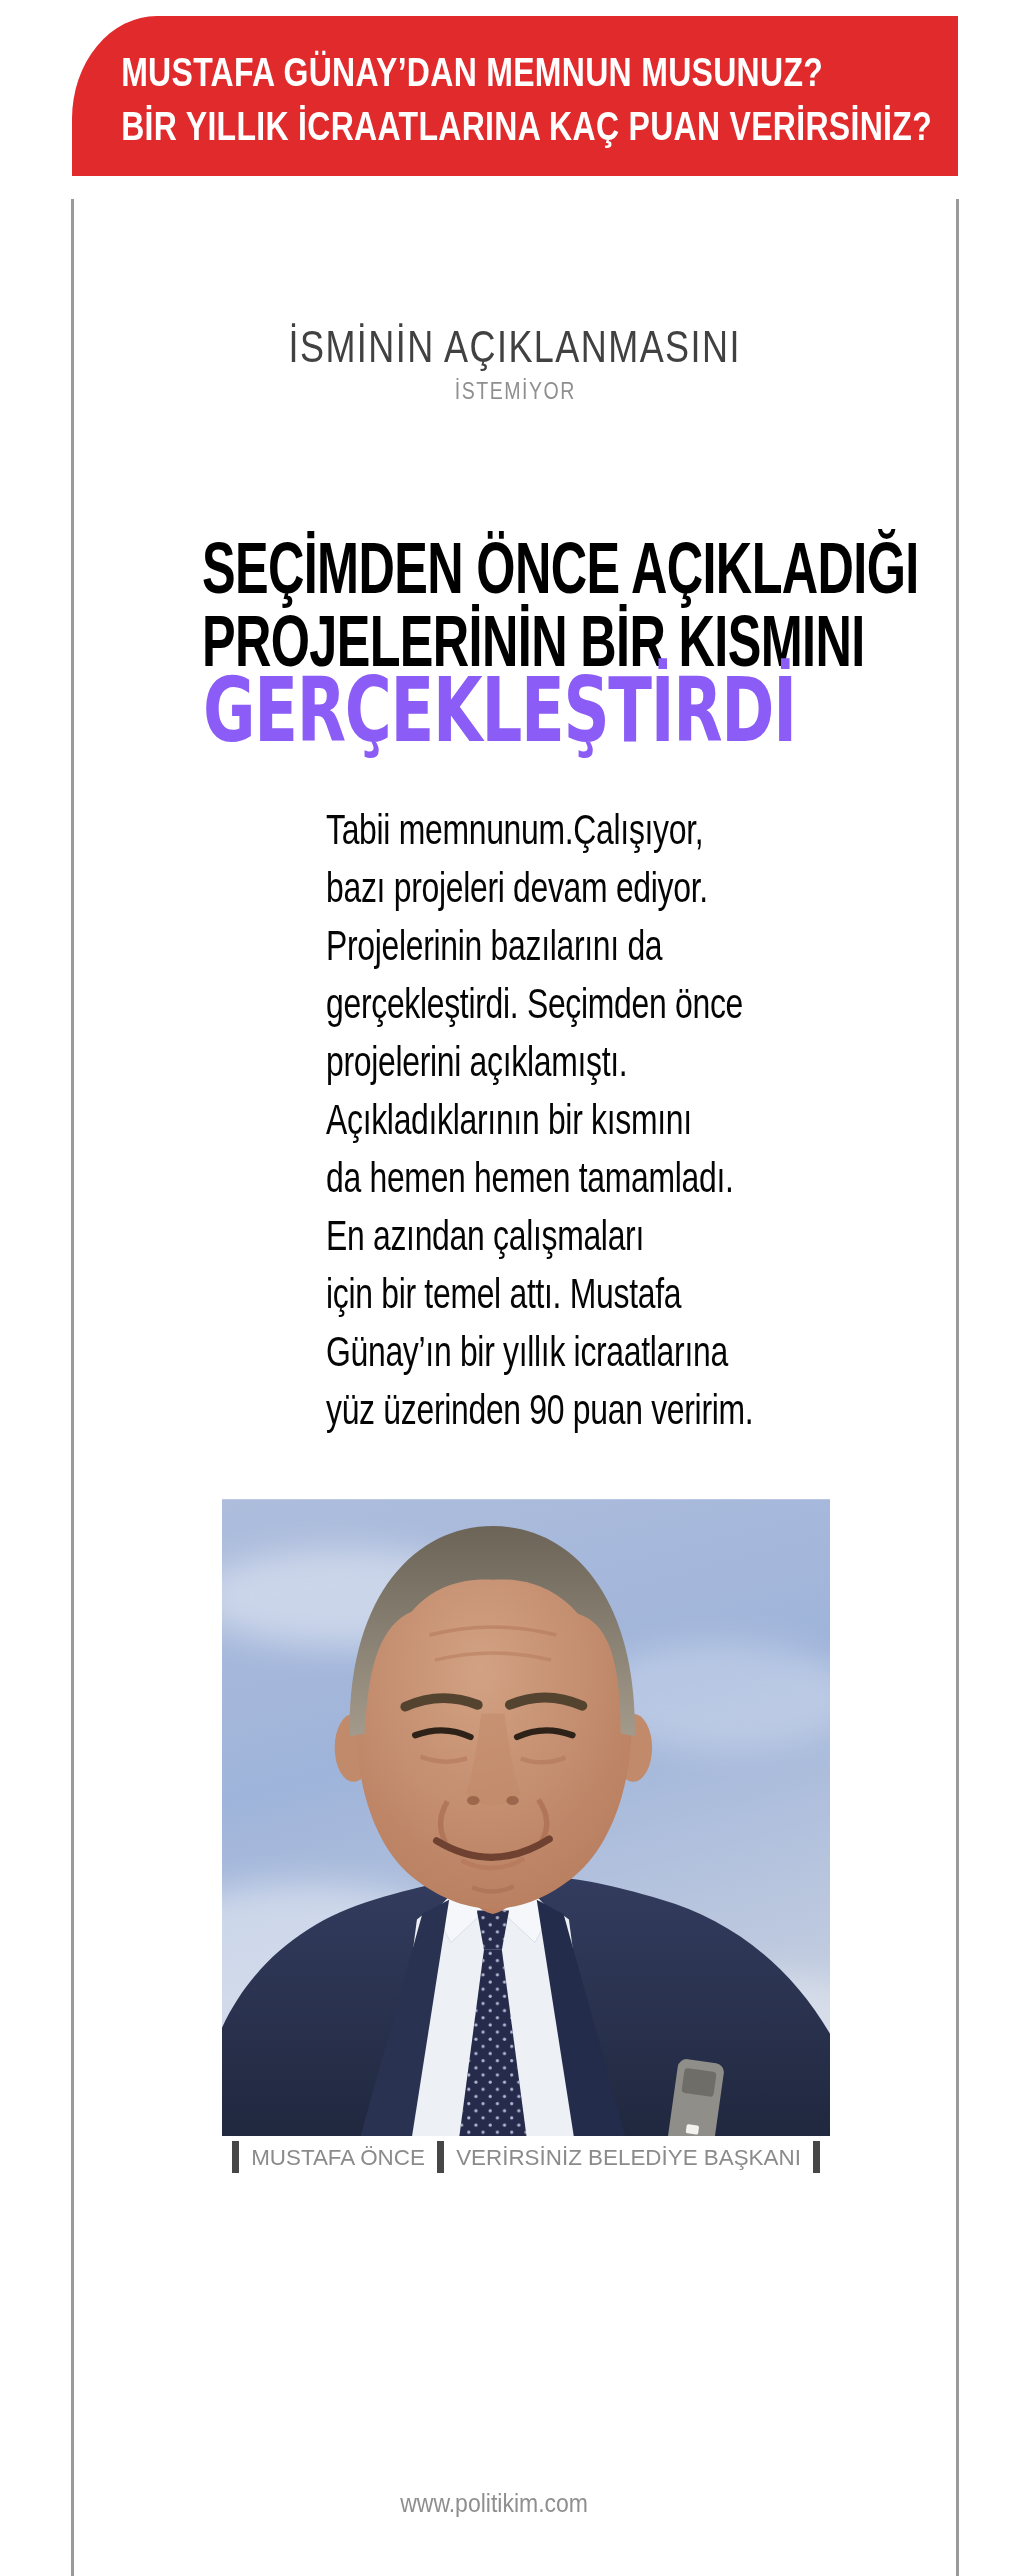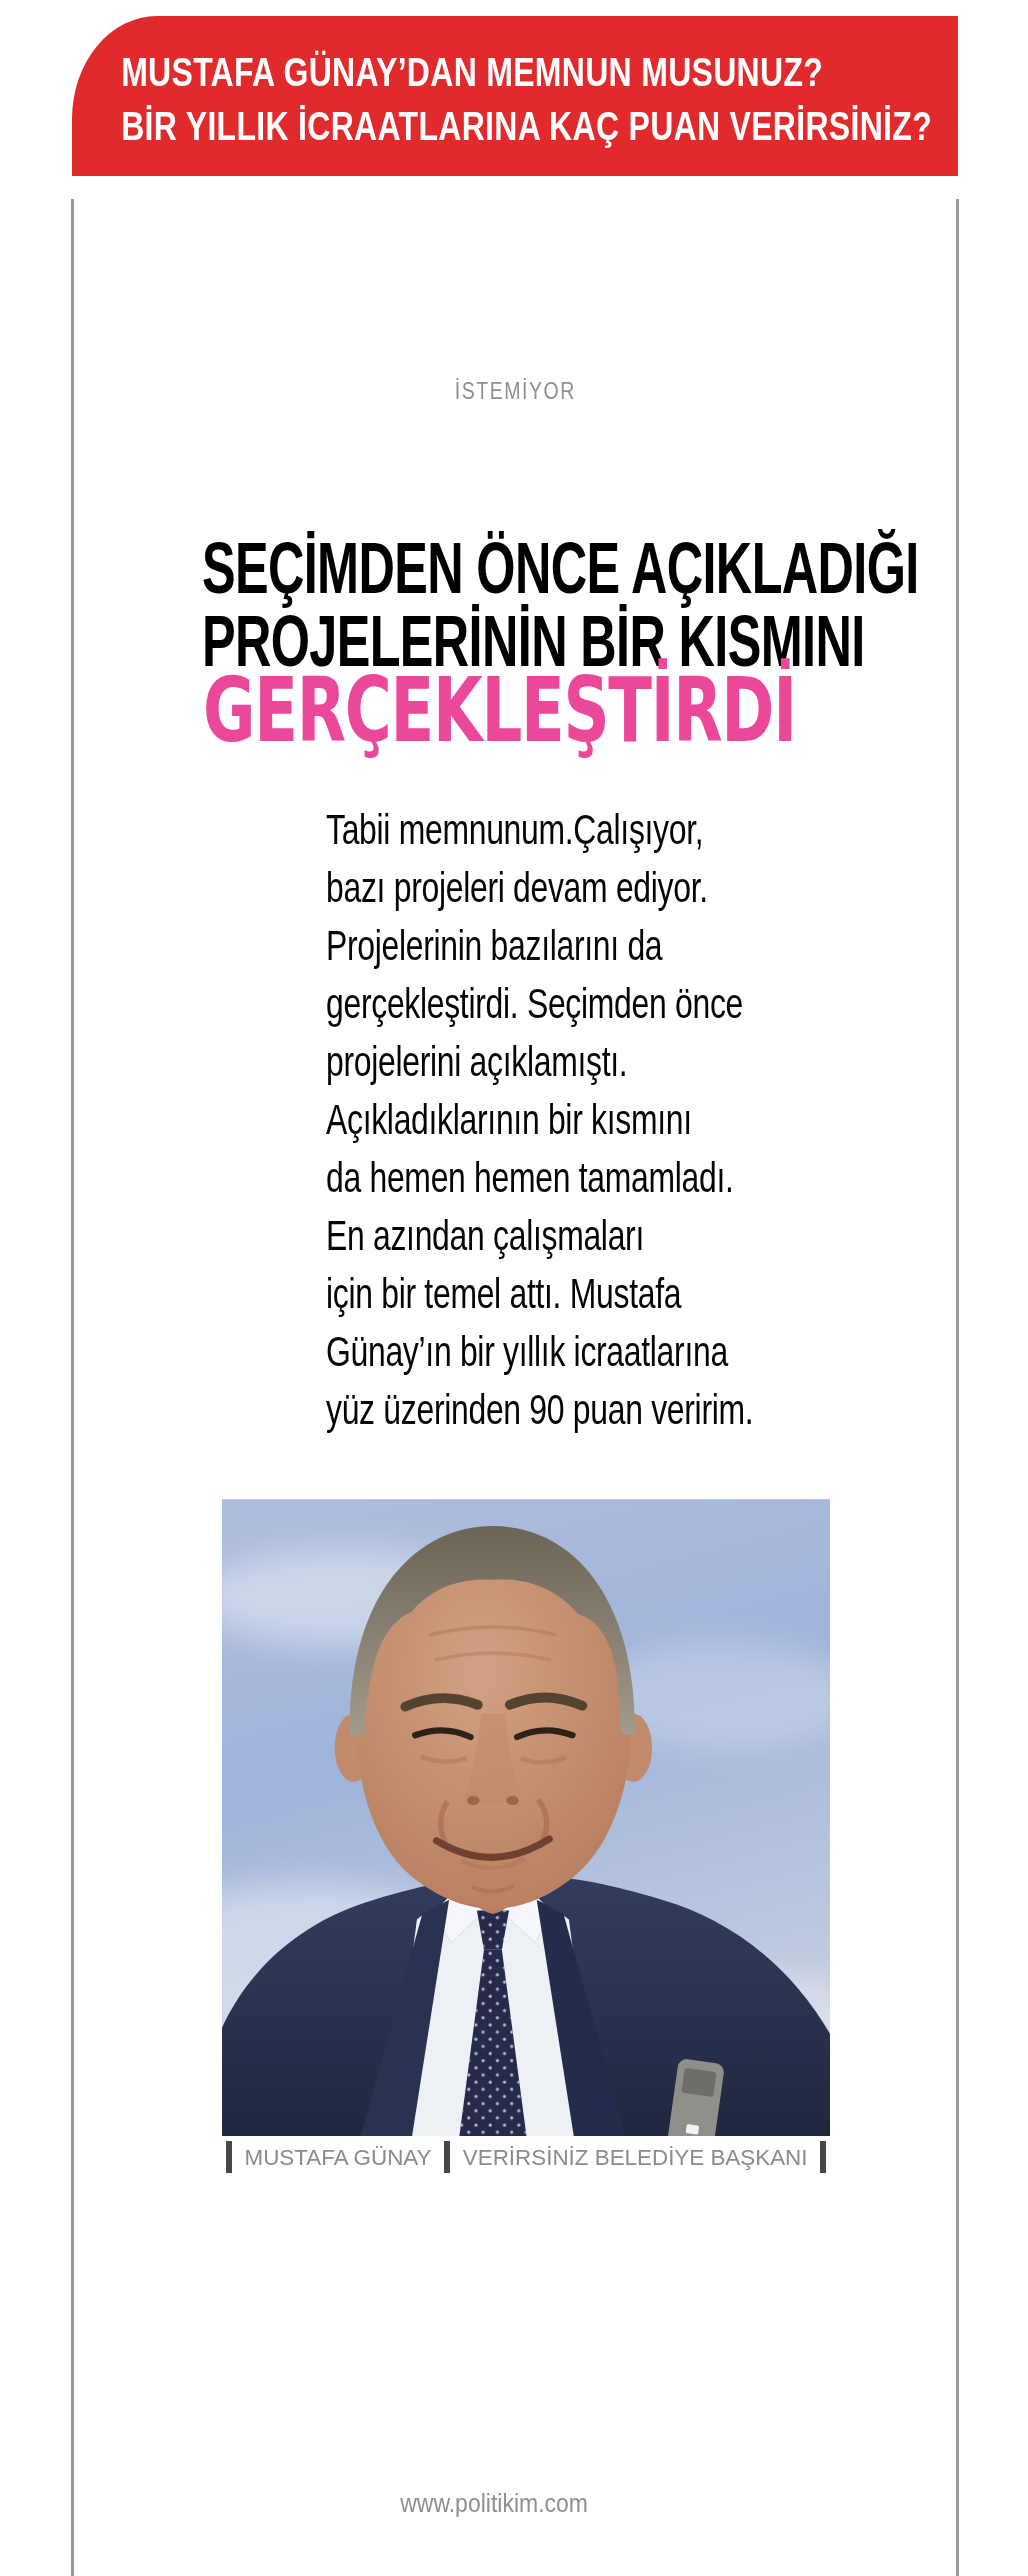--- a/index.html
+++ b/index.html
@@ -24,21 +24,21 @@
   .anon-line1 span{display:inline-block;transform:scaleX(0.80);letter-spacing:1.8px;}
   .anon-line2{position:absolute;left:72px;width:886px;top:379px;text-align:center;
           font-size:23px;line-height:25px;color:#8f8f8f;font-weight:300;white-space:nowrap;}
   .anon-line2 span{display:inline-block;transform:scaleX(0.85);letter-spacing:1.8px;}
 
   
   .hl12{position:absolute;left:202px;top:532px;font-size:72px;line-height:73px;
           font-weight:bold;color:#000;transform:scaleX(0.70);transform-origin:left top;
           letter-spacing:-0.9px;white-space:nowrap;}
   .hl3{position:absolute;left:203px;top:666px;font-size:89px;line-height:89px;
-          font-weight:bold;font-family:"DejaVu Sans",sans-serif;color:#ec4899;}
+          font-weight:bold;font-family:"DejaVu Sans",sans-serif;color:#8b5cf6;}
   .hl3 span{display:inline-block;transform:scaleX(0.72);transform-origin:left top;
           letter-spacing:-1.8px;white-space:nowrap;}
 
   
   .quote{position:absolute;left:326px;top:801px;width:662px;font-size:42px;line-height:58px;
           color:#050505;transform:scaleX(0.76);transform-origin:left top;
           letter-spacing:-0.4px;white-space:pre-line;}
 
   
   .photo{position:absolute;left:222px;top:1499px;width:608px;height:637px;overflow:hidden;}
@@ -65,20 +65,23 @@
   <div class="banner">
     <div class="banner-inner">
       <div>MUSTAFA GÜNAY’DAN MEMNUN MUSUNUZ?</div>
       <div>BİR YILLIK İCRAATLARINA KAÇ PUAN VERİRSİNİZ?</div>
     </div>
   </div>
 
   <div class="vline left"></div>
   <div class="vline right"></div>
 
+  <div class="anon-line1">
+    <span>İSMİNİN AÇIKLANMASINI</span>
+  </div>
   <div class="anon-line2">
     <span>İSTEMİYOR</span>
   </div>
 
   <div class="hl12">
     <div>SEÇİMDEN ÖNCE AÇIKLADIĞI</div>
     <div>PROJELERİNİN BİR KISMINI</div>
   </div>
   <div class="hl3">
     <span>GERÇEKLEŞTİRDİ</span>
@@ -181,21 +184,21 @@
       <g transform="rotate(8 530 670)">
         <rect x="505" y="628" width="52" height="110" rx="10" fill="#8f8e88"></rect>
         <rect x="513" y="638" width="36" height="28" rx="4" fill="#6e6d67"></rect>
         <rect x="524" y="700" width="14" height="10" rx="2" fill="#f2f2ee"></rect>
       </g>
     </svg>
   </div>
 
   <div class="caption">
     <span class="cap-bar"></span>
-    <span class="cap-text">MUSTAFA GÜNAY</span>
+    <span class="cap-text">MUSTAFA ÖNCE</span>
     <span class="cap-bar"></span>
     <span class="cap-text">VERİRSİNİZ BELEDİYE BAŞKANI</span>
     <span class="cap-bar"></span>
   </div>
 
   <div class="footer-site">
     <span>www.politikim.com</span>
   </div>
 
 </div>

